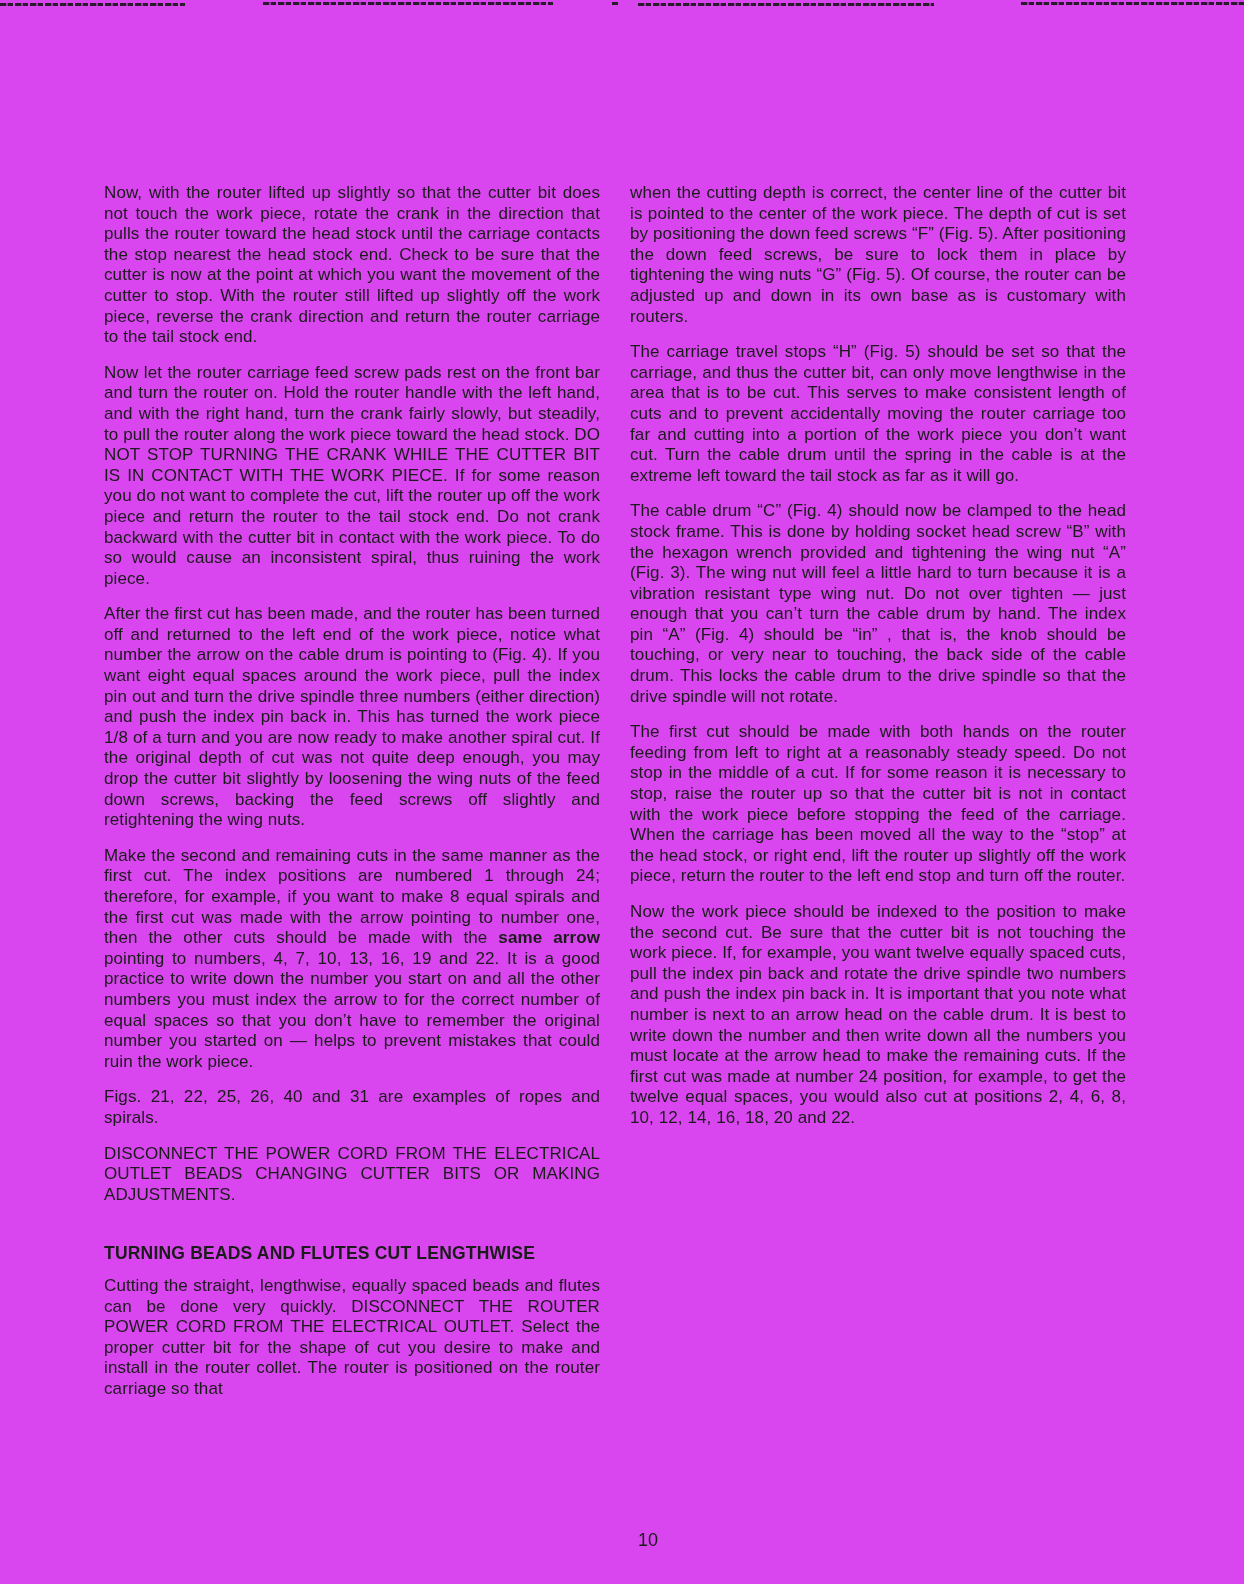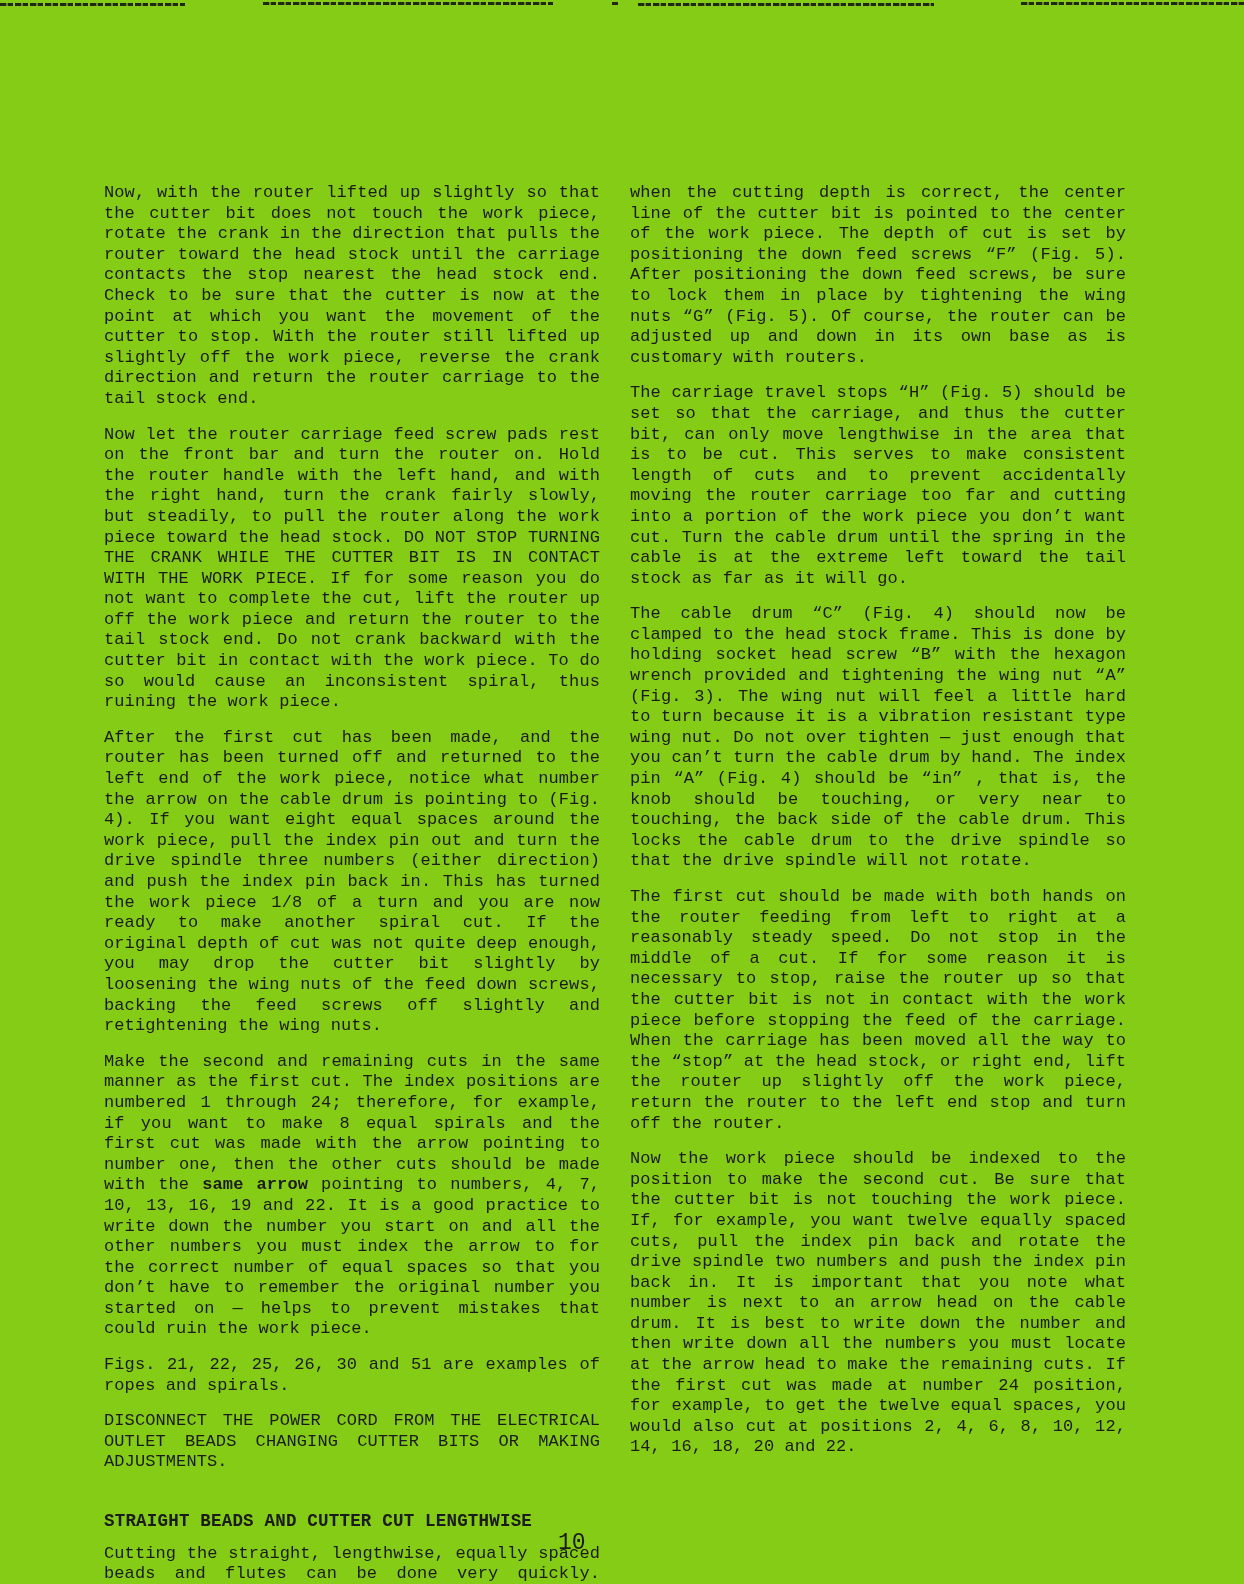--- a/index.html
+++ b/index.html
@@ -4,22 +4,22 @@
 <style>
   html, body {
     margin: 0;
     padding: 0;
     background: #ffffff;
   }
   .page {
     position: relative;
     width: 1244px;
     height: 1584px;
-    background: #84cc16;
-    font-family: Liberation Mono, monospace;
+    background: #d946ef;
+    font-family: Liberation Sans, sans-serif;
     color: #1b1b1b;
     overflow: hidden;
   }
   
   .scan-line {
     position: absolute;
     height: 3px;
     background: repeating-linear-gradient(90deg, #161616 0 6px, rgba(22,22,22,0.35) 6px 8px, #161616 8px 13px, transparent 13px 15px);
     opacity: 0.9;
   }
@@ -49,22 +49,22 @@
     font-weight: bold;
     margin: 38px 0 12px 0;
     letter-spacing: 0.2px;
   }
   strong { font-weight: bold; }
   .page-number {
     position: absolute;
     top: 1530px;
     left: 558px;
     width: 100px;
-    text-align: left;
-    font-size: 23px;
+    text-align: right;
+    font-size: 18px;
     color: #1b1b1b;
   }
 </style>
 </head>
 <body>
 
 <div class="page">
 
   <div class="scan-line" style="left:0px;    top:3px; width:185px;"></div>
   <div class="scan-line" style="left:263px;  top:2px; width:290px;"></div>
@@ -72,23 +72,23 @@
   <div class="scan-line" style="left:638px;  top:3px; width:296px;"></div>
   <div class="scan-line" style="left:1021px; top:2px; width:223px;"></div>
 
   <div class="columns">
 
     <div class="col">
       <p>Now, with the router lifted up slightly so that the cutter bit does not touch the work piece, rotate the crank in the direction that pulls the router toward the head stock until the carriage contacts the stop nearest the head stock end. Check to be sure that the cutter is now at the point at which you want the movement of the cutter to stop. With the router still lifted up slightly off the work piece, reverse the crank direction and return the router carriage to the tail stock end.</p>
       <p>Now let the router carriage feed screw pads rest on the  front bar and turn the router on. Hold the router handle with the left hand, and with the right hand, turn the crank fairly slowly, but steadily, to pull the router along the work piece toward the head stock. DO NOT STOP TURNING THE CRANK WHILE THE CUTTER BIT IS IN CONTACT WITH THE WORK PIECE. If for some reason you do not want to complete the cut, lift the router up off the work piece and return the router to the tail stock end. Do not crank backward with the cutter bit in contact with the work piece. To do so would cause an inconsistent spiral, thus ruining the work piece.</p>
       <p>After the first cut has been made, and the router has been turned off and returned to the left end of the work piece, notice what number the arrow on the cable drum is pointing to (Fig. 4). If you want eight equal spaces around the work piece, pull the index pin out and turn the drive spindle three numbers (either direction) and push the index pin back in. This has turned the work piece 1/8 of a turn and you are now ready to make another spiral cut. If the original depth of cut was not quite deep enough, you may drop the cutter bit slightly by loosening the wing nuts of the feed down screws, backing the feed screws off slightly and retightening the wing nuts.</p>
       <p><span>Make the second and remaining cuts in the same manner as the first cut. The index positions are numbered 1 through 24; therefore, for example, if you want to make 8 equal spirals and the first cut was made with the arrow pointing to number one, then the other cuts should be made with the </span><strong>same arrow</strong><span> pointing to numbers, 4, 7, 10, 13, 16, 19 and 22. It is a good practice to write down the number you start on and all the other numbers you must index the arrow to for the correct number of equal spaces so that you don’t have to remember the original number you started on — helps to prevent mistakes that could ruin the work piece.</span></p>
-      <p>Figs. 21, 22, 25, 26, 30 and 51 are examples of ropes and spirals.</p>
+      <p>Figs. 21, 22, 25, 26, 40 and 31 are examples of ropes and spirals.</p>
       <p class="caps-para">DISCONNECT THE POWER CORD FROM THE ELECTRICAL OUTLET BEADS CHANGING CUTTER BITS OR MAKING ADJUSTMENTS.</p>
-      <h2 class="section-heading">STRAIGHT BEADS AND CUTTER CUT LENGTHWISE</h2>
+      <h2 class="section-heading">TURNING BEADS AND FLUTES CUT LENGTHWISE</h2>
       <p>Cutting the straight, lengthwise, equally spaced beads and flutes can be done very quickly. DISCONNECT THE ROUTER POWER CORD FROM THE ELECTRICAL OUTLET. Select the proper cutter bit for the shape of cut you desire to make and install in the router collet. The router is positioned on the router carriage so that</p>
     </div>
 
     <div class="col">
       <p>when the cutting depth is correct, the center line of the cutter bit is pointed to the center of the work piece. The depth of cut is set by positioning the down feed screws “F” (Fig. 5). After positioning the down feed screws, be sure to lock them in place by tightening the wing nuts “G” (Fig. 5). Of course, the router can be adjusted up and down in its own base as is customary with routers.</p>
       <p>The carriage travel stops “H” (Fig. 5) should be set so that the carriage, and thus the cutter bit, can only move lengthwise in the area that is to be cut. This serves to make consistent length of cuts and to prevent accidentally moving the router carriage too far and cutting into a portion of the work piece you don’t want cut. Turn the cable drum until the spring in the cable is at the extreme left toward the tail stock as far as it will go.</p>
       <p>The cable drum “C” (Fig. 4) should now be clamped to the head stock frame. This is done by holding socket head screw “B” with the hexagon wrench provided and tightening the wing nut “A” (Fig. 3). The wing nut will feel a little hard to turn because it is a vibration resistant type wing nut. Do not over tighten — just enough that you can’t turn the cable drum by hand. The index pin “A” (Fig. 4) should be “in” , that is, the knob should be touching, or very near to touching, the back side of the cable drum. This locks the cable drum to the drive spindle so that the drive spindle will not rotate.</p>
       <p>The first cut should be made with both hands on the router feeding from left to right at a reasonably steady speed. Do not stop in the middle of a cut. If for some reason it is necessary to stop, raise the router up so that the cutter bit is not in contact with the work piece before stopping the feed of the carriage. When the carriage has been moved all the way to the “stop” at the head stock, or right end, lift the router up slightly off the work piece, return the router to the left end stop and turn off the router.</p>
       <p>Now the work piece should be indexed to the position to make the second cut. Be sure that the cutter bit is not touching the work piece. If, for example, you want twelve equally spaced cuts, pull the index pin back and rotate the drive spindle two numbers and push the index pin back in. It is important that you note what number is next to an arrow head on the cable drum. It is best to write down the number and then write down all the numbers you must locate at the arrow head to make the remaining cuts. If the first cut was made at number 24 position, for example, to get the twelve equal spaces, you would also cut at positions 2, 4, 6, 8, 10, 12, 14, 16, 18, 20 and 22.</p>
     </div>

